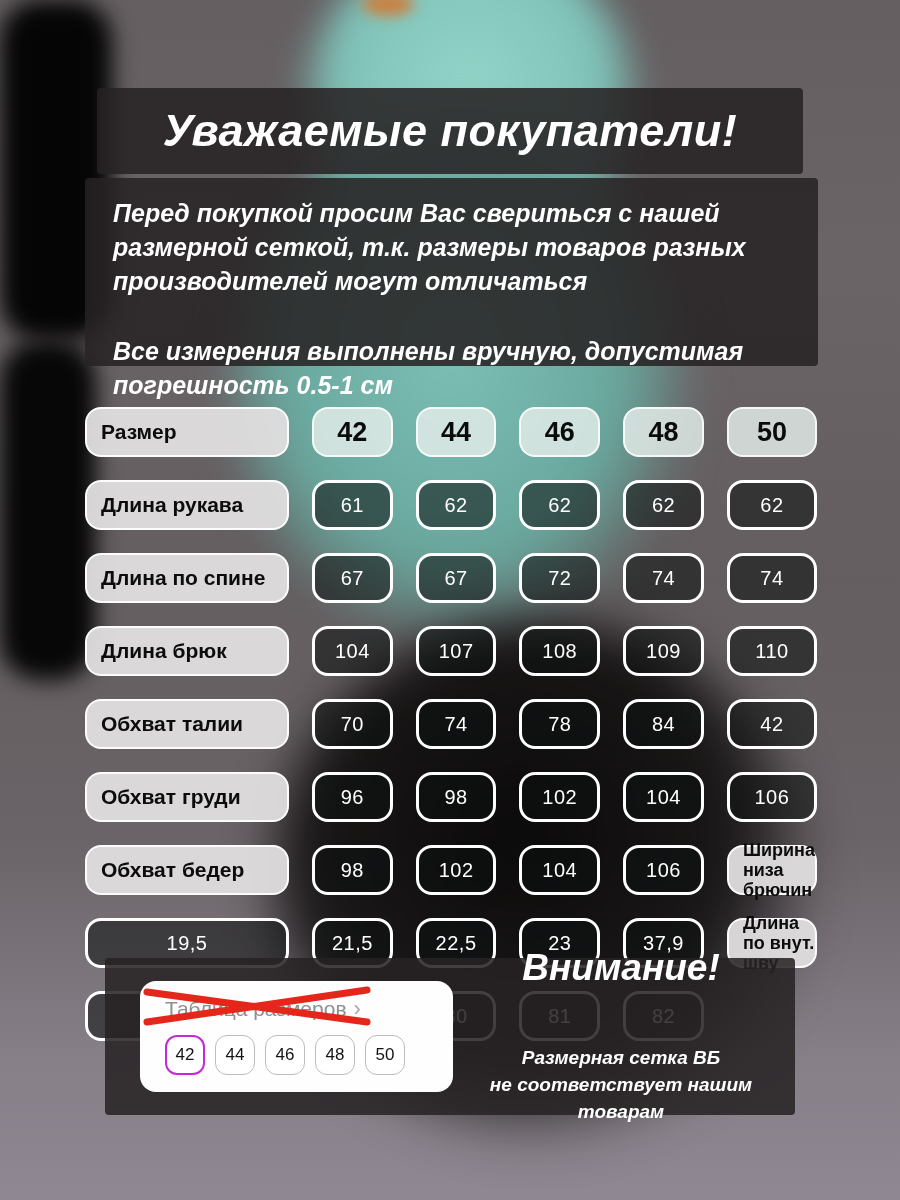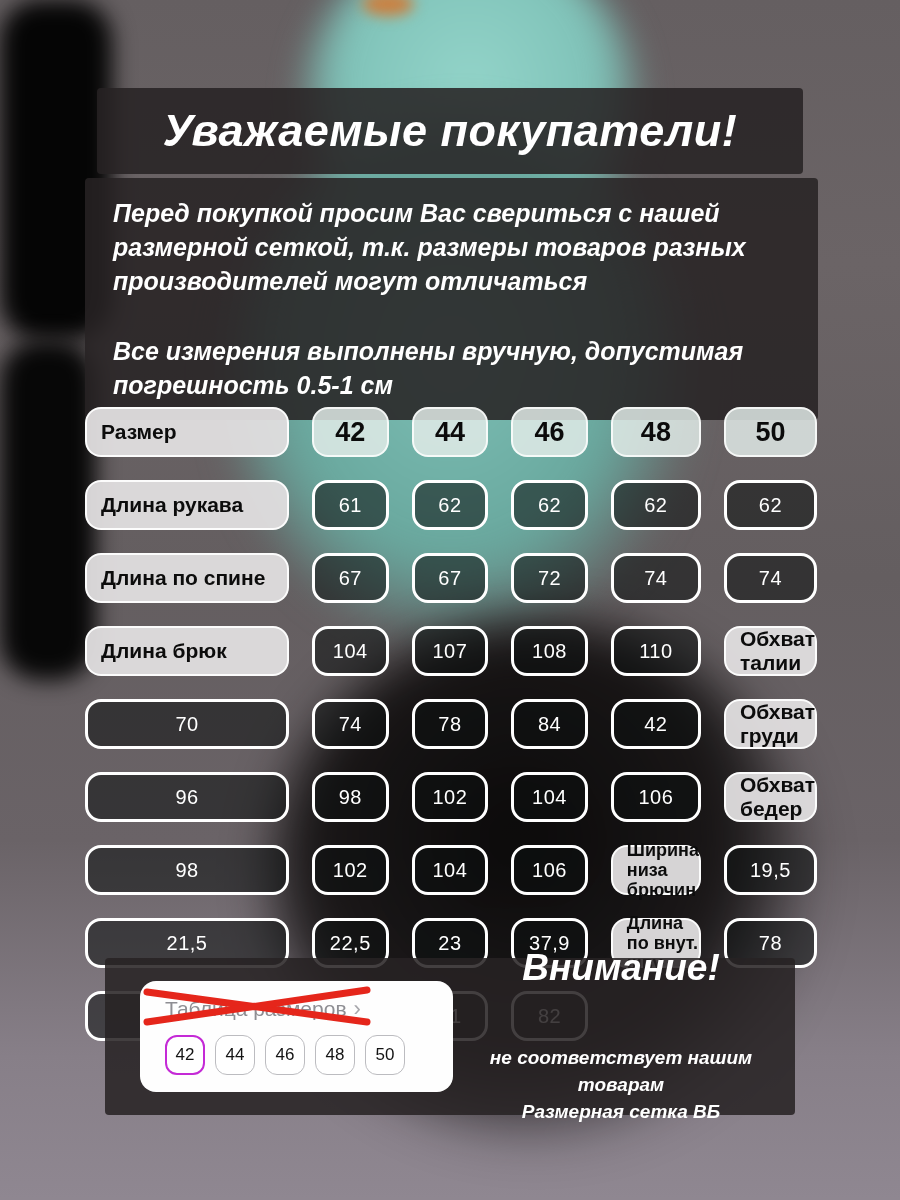--- a/index.html
+++ b/index.html
@@ -23,21 +23,21 @@
     filter:blur(24px);}
   .leg-left{left:318px;top:880px;width:112px;height:340px;background:#050505;filter:blur(11px);border-radius:40px;}
   .leg-right{left:448px;top:880px;width:96px;height:340px;background:#070707;filter:blur(11px);border-radius:40px;}
   .hair-spot{left:362px;top:-8px;width:52px;height:24px;background:#cb8040;filter:blur(7px);}
 
   
   .card-dark{position:absolute;background:rgba(39,35,36,0.87);border-radius:4px;box-sizing:border-box;}
   .title-card{left:97px;top:88px;width:706px;height:86px;display:flex;align-items:center;justify-content:center;}
   .title-card h1{margin:0;color:#ffffff;font-size:45px;font-weight:700;font-style:italic;letter-spacing:.5px;white-space:nowrap;}
 
-  .info-card{left:85px;top:178px;width:733px;height:242px;padding:18px 28px 8px 28px;
+  .info-card{left:85px;top:178px;width:733px;height:188px;padding:18px 28px 8px 28px;
     color:#fff;font-style:italic;font-weight:600;font-size:25px;line-height:34px;}
   .info-card p{margin:0;}
   .info-card p + p{margin-top:36px;}
 
   
   .size-table{position:absolute;left:85px;top:407px;width:732px;
     display:grid;grid-template-columns:204px repeat(5,1fr);column-gap:9px;row-gap:8px;gap:23px;}
   .cell{height:50px;box-sizing:border-box;border-radius:16px;display:flex;align-items:center;}
   .cell-label{background:rgba(224,222,223,0.95);border:2.5px solid rgba(255,255,255,0.92);
     padding-left:14px;font-weight:700;font-size:21px;color:#0c0c0c;}
@@ -106,20 +106,21 @@
   <div class="cell cell-val">67</div>
   <div class="cell cell-val">67</div>
   <div class="cell cell-val">72</div>
   <div class="cell cell-val">74</div>
   <div class="cell cell-val">74</div>
 
   <div class="cell cell-label">Длина брюк</div>
   <div class="cell cell-val">104</div>
   <div class="cell cell-val">107</div>
   <div class="cell cell-val">108</div>
+  <div class="cell cell-val">109</div>
   <div class="cell cell-val">110</div>
 
   <div class="cell cell-label">Обхват талии</div>
   <div class="cell cell-val">70</div>
   <div class="cell cell-val">74</div>
   <div class="cell cell-val">78</div>
   <div class="cell cell-val">84</div>
   <div class="cell cell-val">42</div>
 
   <div class="cell cell-label">Обхват груди</div>
@@ -166,18 +167,18 @@
       <div class="wb-size-btn">44</div>
       <div class="wb-size-btn">46</div>
       <div class="wb-size-btn">48</div>
       <div class="wb-size-btn">50</div>
     </div>
   </div>
 
   <div class="warning">
     <div class="warning-title">Внимание!</div>
     <div class="warning-sub">
+      <div>Размерная сетка ВБ</div>
       <div>не соответствует нашим товарам</div>
-      <div>Размерная сетка ВБ</div>
     </div>
   </div>
 
 </div>
 
 </body></html>

